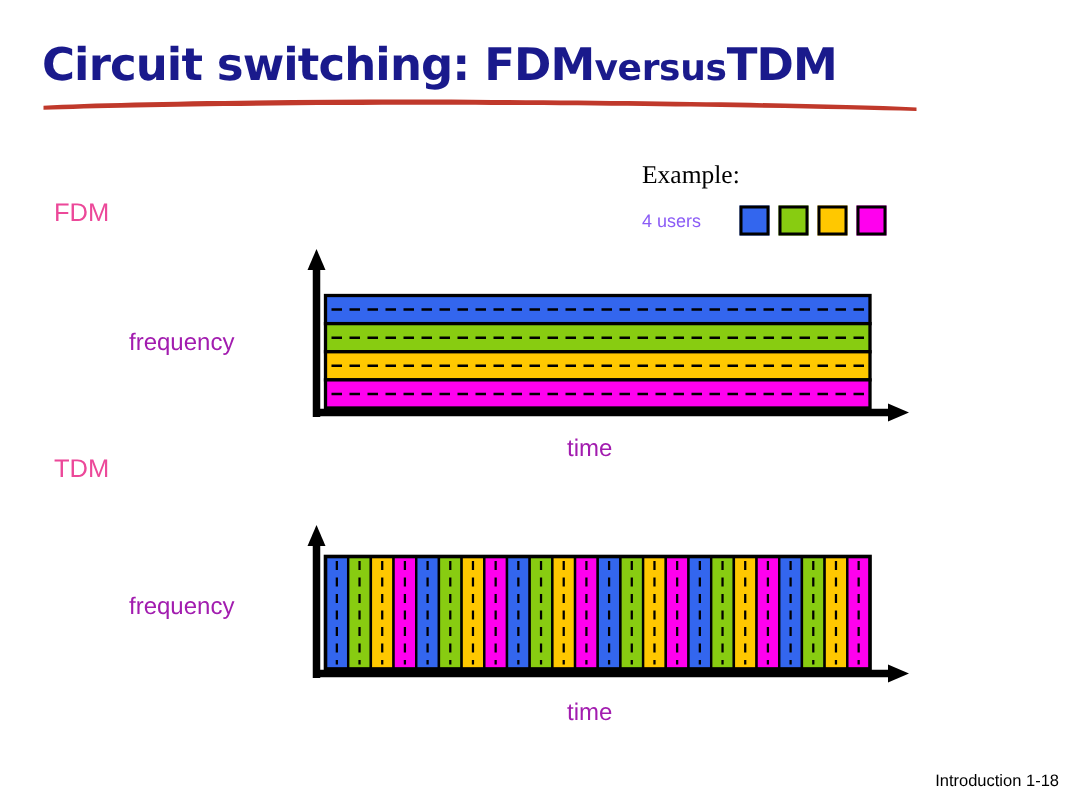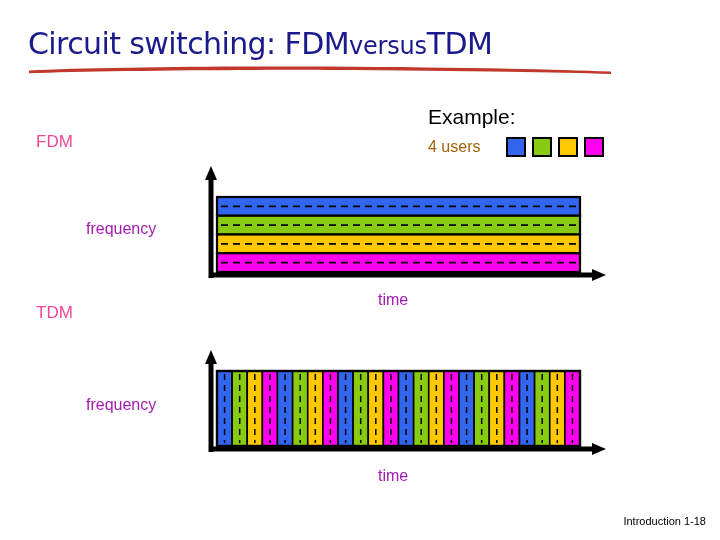--- a/index.html
+++ b/index.html
@@ -32,21 +32,21 @@
     height: 50px;
   }
   .title-text {
     position: absolute;
     left: 0;
     top: 0;
     white-space: nowrap;
     color: #1a1a8c;
     font-family: "DejaVu Sans", sans-serif;
     font-size: 30px;
-    font-weight: 400;
+    font-weight: 700;
     letter-spacing: -0.6px;
     line-height: 36px;
   }
   .title-main { font-size: 30px; }
   .title-small {
     font-size: 24px;
     letter-spacing: -0.2px;
   }
   .title-underline {
     position: absolute;
@@ -84,34 +84,34 @@
 
   
   .example-block {
     position: absolute;
     left: 428px;
     top: 106px;
     width: 230px;
   }
   .example-heading {
     color: #000000;
-    font-family: Liberation Sans, sans-serif;
-    font-size: 21px;
+    font-family: Liberation Serif, serif;
+    font-size: 17px;
     line-height: 22px;
     white-space: nowrap;
   }
   .example-row {
     display: flex;
     align-items: center;
     margin-top: 8px;
   }
   .example-users {
-    color: #a16207;
-    font-family: "Liberation Sans", sans-serif;
-    font-size: 16px;
+    color: #8b5cf6;
+    font-family: "Liberation Sans", sans-serif;
+    font-size: 12px;
     line-height: 22px;
     white-space: nowrap;
   }
   .legend-swatches {
     display: flex;
     margin-left: 26px;
     gap: 6px;
   }
   .swatch {
     width: 20px;

